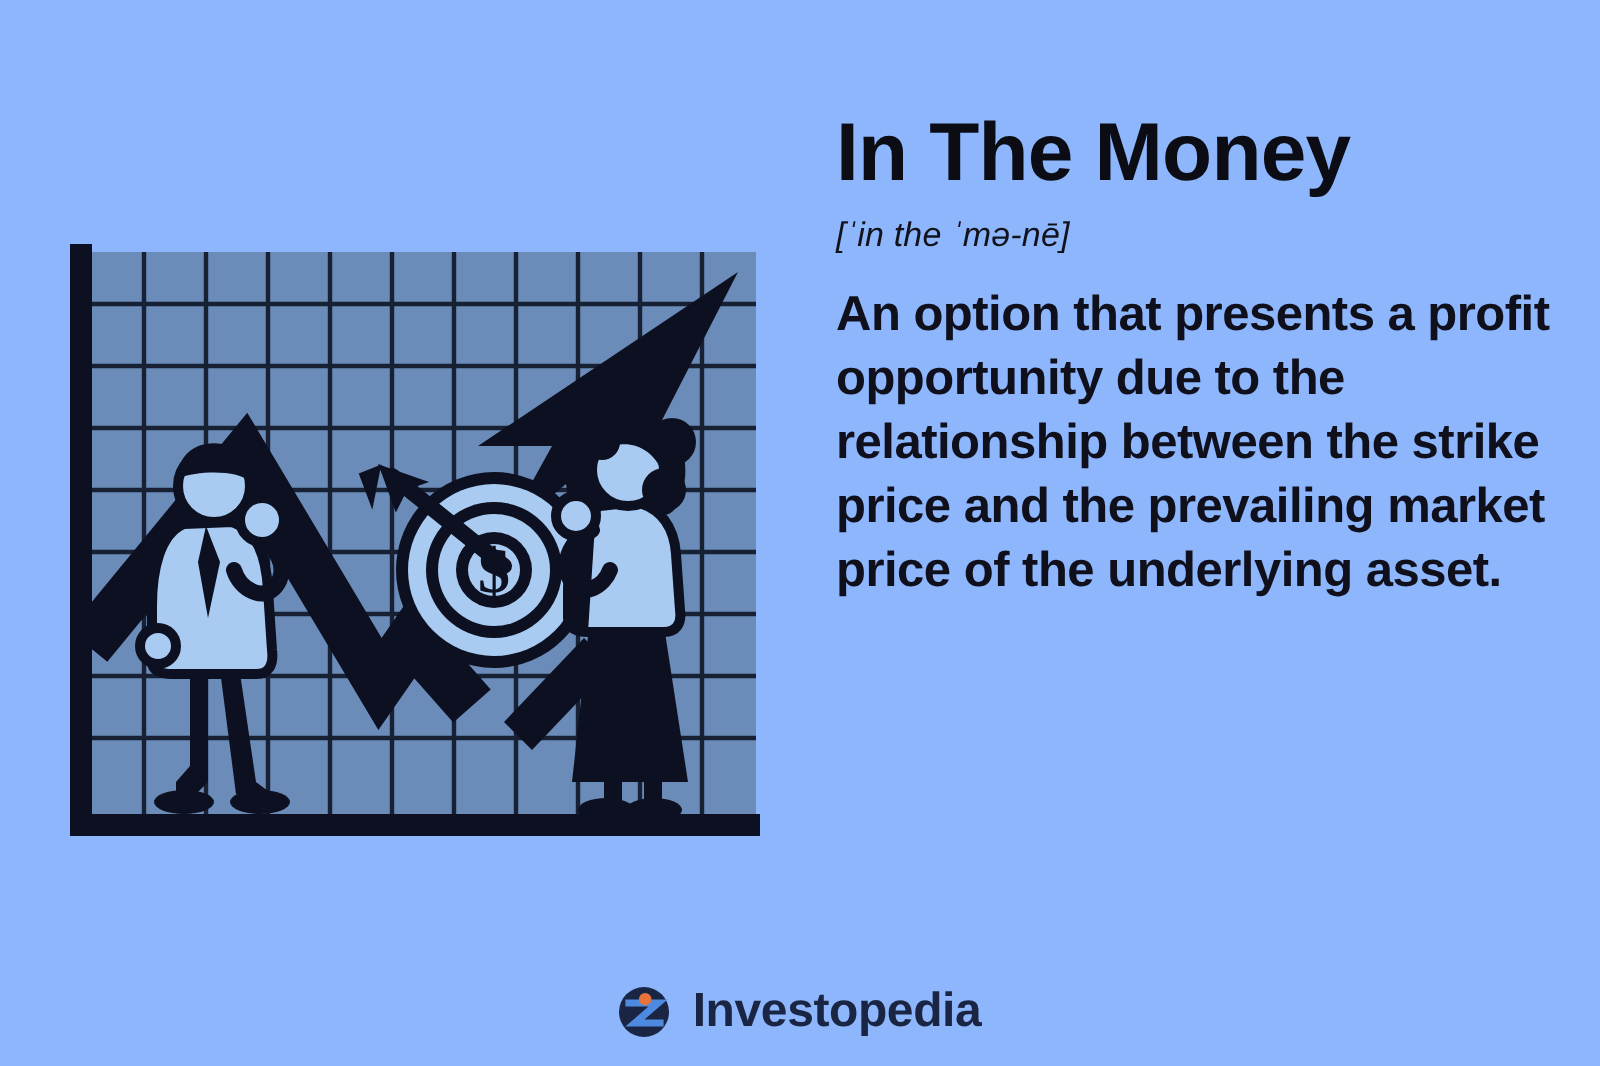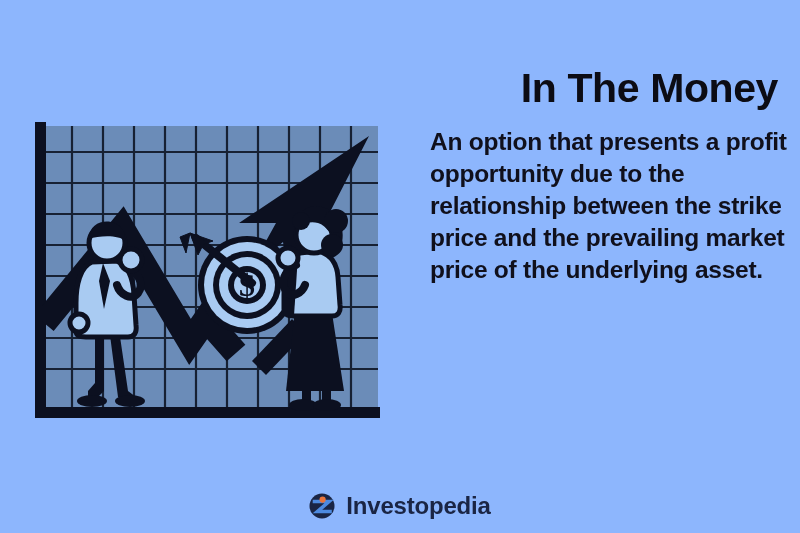--- a/index.html
+++ b/index.html
@@ -31,37 +31,36 @@
     left: 418px;
     top: 52px;
     width: 372px;
   }
   #term-title {
     font-size: 41px;
     font-weight: bold;
     line-height: 1.18;
     color: #0c0c14;
     letter-spacing: -0.4px;
-    margin: 12px;
-    text-align: right;
+    margin: 0;
   }
   #pronunciation {
     font-size: 17px;
     font-style: italic;
     font-weight: normal;
     color: #12121c;
     margin: 8px 0 0 0;
     letter-spacing: 0.1px;
   }
   #definition {
     font-size: 24.5px;
     font-weight: bold;
     line-height: 1.30;
     color: #10101c;
-    margin: 14px 0 0 12px;
+    margin: 14px 0 0 0;
     letter-spacing: -0.25px;
   }
 
   
   #brand {
     position: absolute;
     left: 0;
     right: 0;
     bottom: 14px;
     display: flex;
@@ -201,20 +200,21 @@
         </g>
 
       </g>
     </svg>
   </div>
 
   <div id="text-column">
     <h1 id="term-title">
       <span>In The Money</span><br>
     </h1>
+    <div id="pronunciation">[ˈin the ˈmə-nē]</div>
     <p id="definition">An option that presents a profit opportunity due to the relationship between the strike price and the prevailing market price of the underlying asset.</p>
   </div>
 
   <div id="brand">
     <svg id="brand-mark" width="26" height="26" viewBox="0 0 26 26">
       <circle cx="13" cy="13" r="12.5" fill="#1a2544"></circle>
       <path d="M5.5,8.5 L20,8.5 L8.5,18.5 L21,18.5" fill="none" stroke="#4d8ae0" stroke-width="3.6" stroke-linecap="square"></path>
       <circle cx="13.6" cy="6.6" r="3.1" fill="#e8743b"></circle>
     </svg>
     <span id="brand-name">Investopedia</span>

